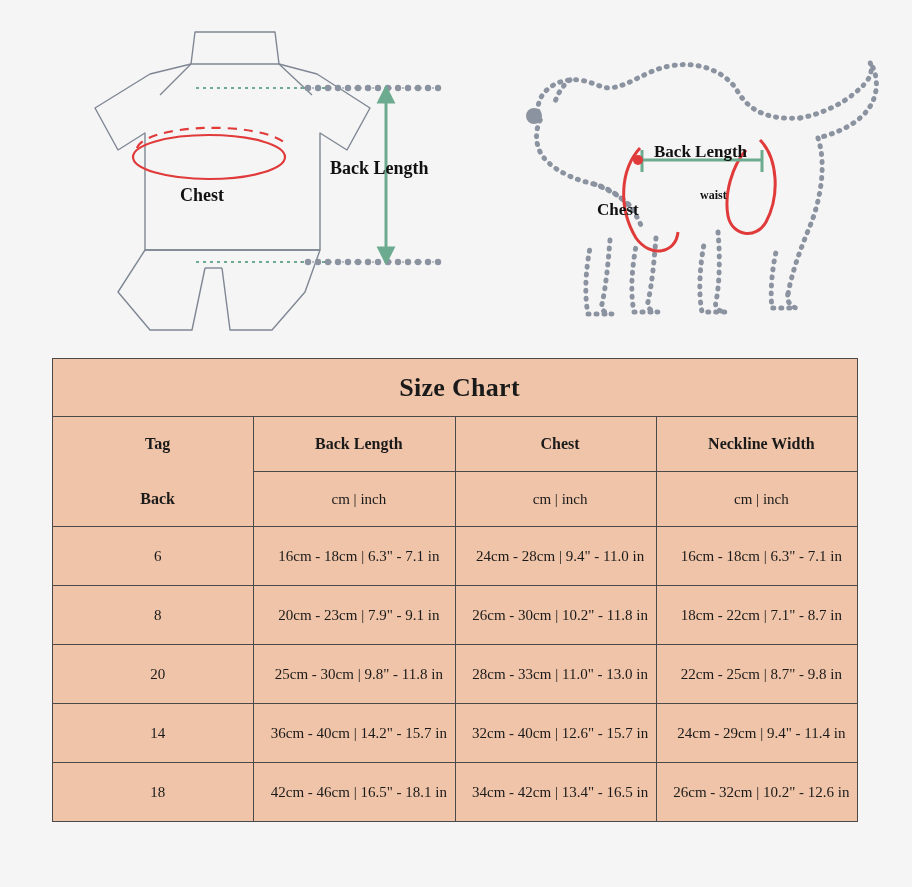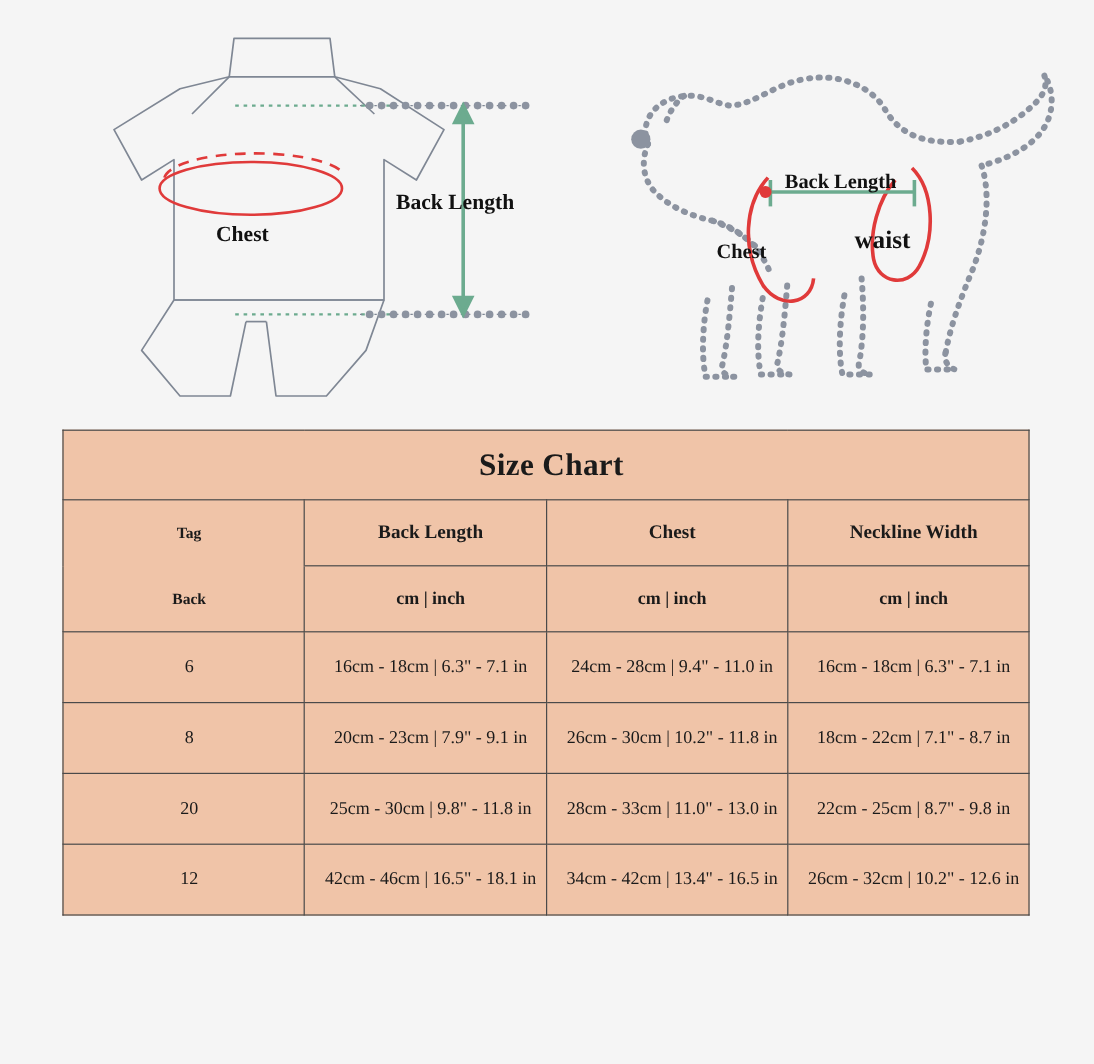--- a/index.html
+++ b/index.html
@@ -64,25 +64,25 @@
     height: 55px;
     letter-spacing: .3px;
   }
   .head-main {
     font-size: 16px;
     font-weight: bold;
     height: 52px;
   }
   .head-unit {
     font-size: 15px;
-    font-weight: bold;
+    font-weight: normal;
     height: 52px;
   }
   .tag-cell {
-    font-size: 13px;
+    font-size: 16px;
     font-weight: bold;
     width: 75px;
   }
   .tag-top { border-bottom: none !important; padding-bottom: 2px; }
   .tag-bottom { border-top: none !important; padding-top: 2px; }
   td.body-cell {
     font-size: 15px;
     height: 56px;
   }
   td.tagnum {
@@ -201,21 +201,21 @@
       <line x1="292" y1="150" x2="292" y2="172"></line>
     </g>
     <circle cx="168" cy="160" r="5" fill="#e03a3a"></circle>
   </svg>
 
   <div class="dlabel" style="left:180px; top:185px; font-size:18px;">Chest</div>
   <div class="dlabel" style="left:330px; top:158px; font-size:18px;">Back Length</div>
 
   <div class="dlabel" style="left:654px; top:142px; font-size:17px;">Back Length</div>
   <div class="dlabel" style="left:597px; top:200px; font-size:17px;">Chest</div>
-  <div class="dlabel" style="left:700px; top:188px; font-size:21px;margin-left:12px;">waist</div>
+  <div class="dlabel" style="left:700px; top:188px; font-size:12px;">waist</div>
 </div>
 
 <div id="size-chart-wrap">
   <table class="size-chart">
     <tbody>
       <tr>
         <td class="chart-title" colspan="4">Size Chart</td>
       </tr>
       <tr>
         <td class="tag-cell tag-top" rowspan="1">Tag</td>
@@ -242,20 +242,26 @@
         <td class="body-cell">26cm - 30cm | 10.2" - 11.8 in</td>
         <td class="body-cell">18cm - 22cm | 7.1" - 8.7 in</td>
       </tr>
       <tr>
         <td class="tagnum">20</td>
         <td class="body-cell">25cm - 30cm | 9.8" - 11.8 in</td>
         <td class="body-cell">28cm - 33cm | 11.0" - 13.0 in</td>
         <td class="body-cell">22cm - 25cm | 8.7" - 9.8 in</td>
       </tr>
       <tr>
-        <td class="tagnum">12</td>
+        <td class="tagnum">14</td>
+        <td class="body-cell">36cm - 40cm | 14.2" - 15.7 in</td>
+        <td class="body-cell">32cm - 40cm | 12.6" - 15.7 in</td>
+        <td class="body-cell">24cm - 29cm | 9.4" - 11.4 in</td>
+      </tr>
+      <tr>
+        <td class="tagnum">18</td>
         <td class="body-cell">42cm - 46cm | 16.5" - 18.1 in</td>
         <td class="body-cell">34cm - 42cm | 13.4" - 16.5 in</td>
         <td class="body-cell">26cm - 32cm | 10.2" - 12.6 in</td>
       </tr>
     </tbody>
   </table>
 </div>
 
 </body></html>

